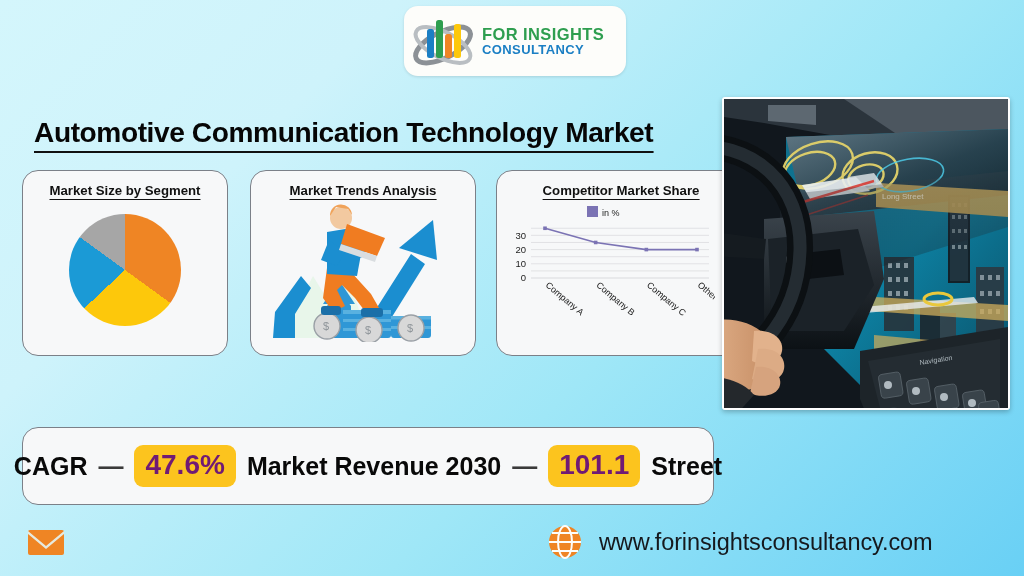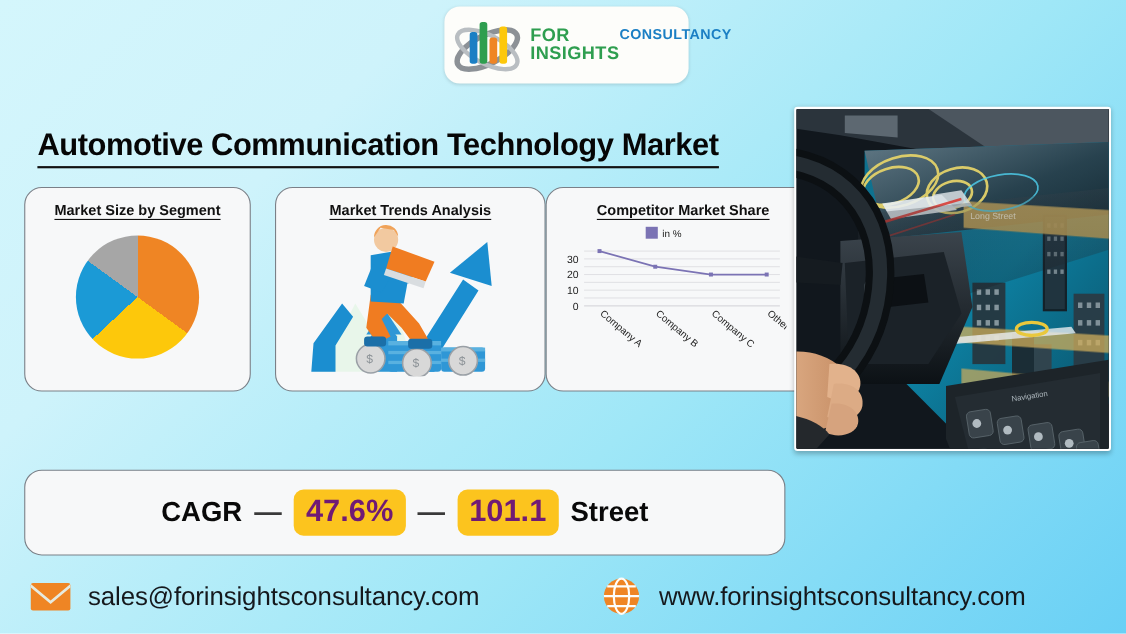--- a/index.html
+++ b/index.html
@@ -16,21 +16,21 @@
     position: absolute; left: 404px; top: 6px;
     width: 222px; height: 70px;
     background: #fdfdfa;
     border-radius: 14px;
     display: flex; align-items: center; gap: 6px;
     padding: 4px 8px 4px 6px;
     box-shadow: 0 1px 3px rgba(0,0,0,.12);
   }
   #logo-mark { width: 66px; height: 60px; flex: 0 0 auto; }
   #logo-words {
-    display: flex; flex-direction: row; justify-content: center;
+    display: flex; flex-direction: column; justify-content: center;
     line-height: 1.02; letter-spacing: .4px;
   }
   #logo-words .l1 { font-size: 16.5px; font-weight: bold; color: #2e9e4f; }
   #logo-words .l2 { font-size: 13px; font-weight: bold; color: #1b7fc4; }
 
   
   #page-title {
     position: absolute; left: 34px; top: 116px;
     font-size: 28.5px; font-weight: bold; color: #060606;
     letter-spacing: -.4px;
@@ -42,21 +42,21 @@
   }
 
   
   .card {
     position: absolute; top: 170px; height: 186px;
     background: #f7f8f9;
     border: 1.4px solid #7b8088;
     border-radius: 16px;
   }
   #card-0 { left: 22px;  width: 206px; }
-  #card-1 { left: 250px; width: 246px; }
+  #card-1 { left: 250px; width: 226px; }
   #card-2 { left: 496px; width: 250px; text-decoration: underline; }
   .card-title {
     text-align: center; margin-top: 12px;
     font-size: 13.2px; font-weight: bold; color: #111;
     border-bottom: 1.6px solid #111;
     display: inline-block;
     position: relative; left: 50%; transform: translateX(-50%);
     padding-bottom: 1px;
     white-space: nowrap;
   }
@@ -228,20 +228,21 @@
         <text x="145.33333333333331" y="80" font-size="9" fill="#222" text-anchor="start" font-family="Liberation Sans, sans-serif" transform="rotate(40 145.33333333333331 80)">Company C</text>
         <text x="196" y="80" font-size="9" fill="#222" text-anchor="start" font-family="Liberation Sans, sans-serif" transform="rotate(40 196 80)">Other Competitors</text>
       </svg>
   </div>
 </div>
 
 <div id="stats-banner">
   <span class="stat-label">CAGR</span>
   <span class="stat-dash">—</span>
   <span class="stat-pill">47.6%</span>
+  <span class="stat-label">Market Revenue 2030</span>
   <span class="stat-dash">—</span>
   <span class="stat-pill">101.1</span>
   <span class="stat-label">Street</span>
 </div>
 
 <div id="photo">
   <svg width="284" height="359" viewBox="0 0 284 359">
     <defs>
       <linearGradient id="gWind" x1="0" y1="0" x2="1" y2="1">
         <stop offset="0%" stop-color="#6f7a84"></stop>
@@ -382,21 +383,20 @@
     <path d="M-60 300 L30 320 L20 359 L-60 359 Z" fill="#1a1d21"></path>
     <path d="M-10 330 C 30 326 70 336 92 359 L-10 359 Z" fill="#33373b"></path>
   </svg>
 </div>
 
 <div class="footer-item" id="footer-email">
   <svg class="f-icon" viewBox="0 0 40 40">
     <rect x="2" y="8" width="36" height="25" rx="2" fill="#ef8524"></rect>
     <path d="M2 9 L20 24 L38 9 L38 12 L20 27 L2 12 Z" fill="#e6eadf"></path>
   </svg>
-  <span class="footer-text">sales@forinsightsconsultancy.com</span>
 </div>
 
 <div class="footer-item" id="footer-web">
   <svg class="f-icon" viewBox="0 0 40 40">
     <circle cx="20" cy="20" r="16" fill="#ef8524"></circle>
     <g stroke="#fdfdfa" stroke-width="2" fill="none">
       <ellipse cx="20" cy="20" rx="7" ry="16"></ellipse>
       <line x1="4" y1="20" x2="36" y2="20"></line>
       <line x1="7" y1="11" x2="33" y2="11"></line>
       <line x1="7" y1="29" x2="33" y2="29"></line>

